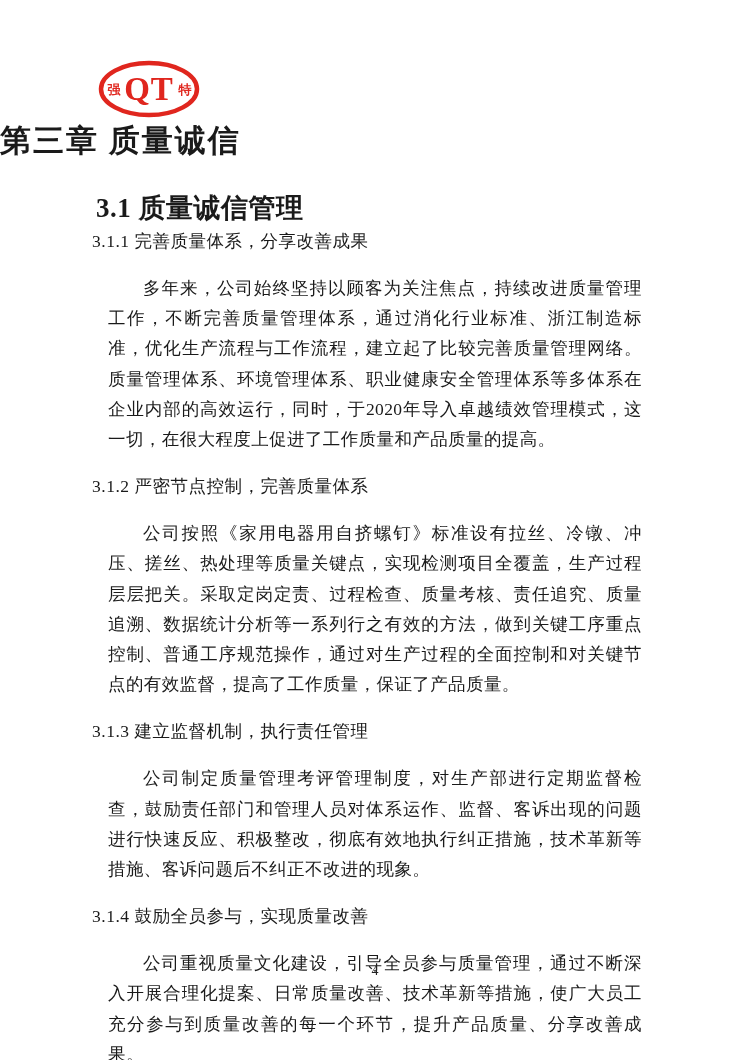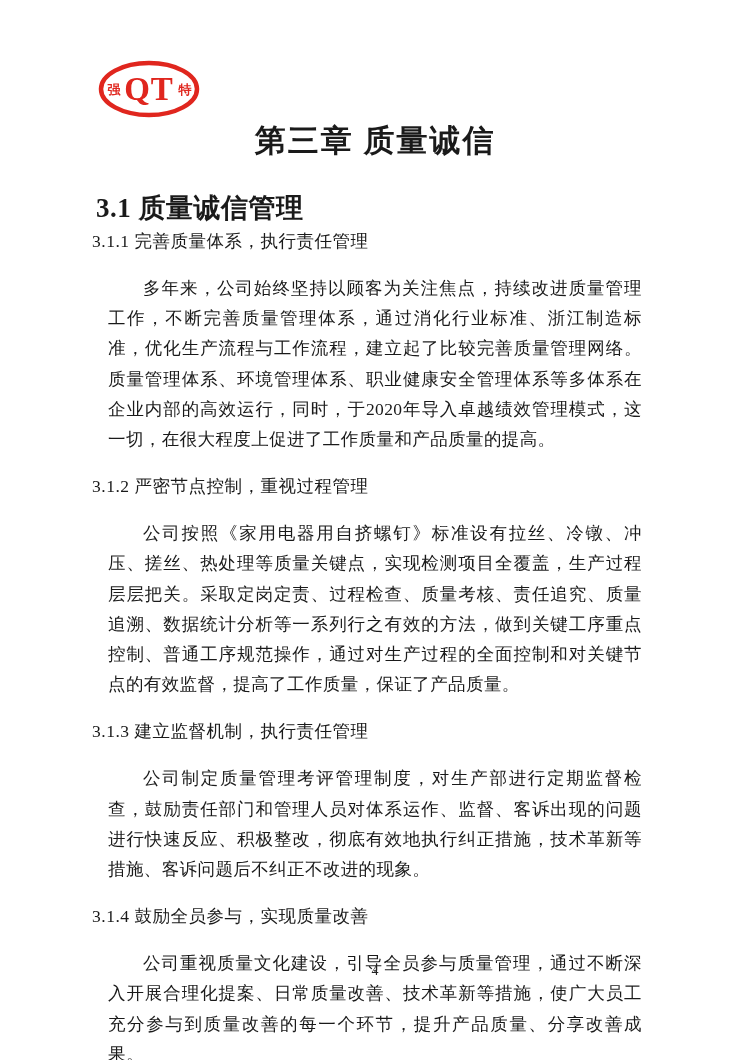--- a/index.html
+++ b/index.html
@@ -22,21 +22,21 @@
     top: 59px;
     width: 104px;
     height: 60px;
   }
   .logo svg { display: block; width: 100%; height: 100%; }
   .doc-title {
     position: absolute;
     top: 120px;
     left: 0;
     right: 0;
-    text-align: center;
+    text-align: left;
     font-size: 31px;
     font-weight: bold;
     letter-spacing: 2px;
     margin: 0;
   }
   .content {
     position: absolute;
     left: 92px;
     top: 193px;
     width: 566px;
@@ -86,24 +86,24 @@
       <text x="88" y="35" font-size="13" font-weight="bold" fill="#e0261e" font-family="'Liberation Serif', serif" text-anchor="middle">特</text>
     </svg>
   </div>
 
   <h1 class="doc-title">第三章 质量诚信</h1>
 
   <div class="content">
 
     <h2 class="section-heading">3.1 质量诚信管理</h2>
 
-    <h3 class="sub-heading">3.1.1 完善质量体系，执行责任管理</h3>
+    <h3 class="sub-heading">3.1.1 完善质量体系，分享改善成果</h3>
     <p class="body-para">多年来，公司始终坚持以顾客为关注焦点，持续改进质量管理工作，不断完善质量管理体系，通过消化行业标准、浙江制造标准，优化生产流程与工作流程，建立起了比较完善质量管理网络。质量管理体系、环境管理体系、职业健康安全管理体系等多体系在企业内部的高效运行，同时，于2020年导入卓越绩效管理模式，这一切，在很大程度上促进了工作质量和产品质量的提高。</p>
 
-    <h3 class="sub-heading">3.1.2 严密节点控制，重视过程管理</h3>
+    <h3 class="sub-heading">3.1.2 严密节点控制，完善质量体系</h3>
     <p class="body-para">公司按照《家用电器用自挤螺钉》标准设有拉丝、冷镦、冲压、搓丝、热处理等质量关键点，实现检测项目全覆盖，生产过程层层把关。采取定岗定责、过程检查、质量考核、责任追究、质量追溯、数据统计分析等一系列行之有效的方法，做到关键工序重点控制、普通工序规范操作，通过对生产过程的全面控制和对关键节点的有效监督，提高了工作质量，保证了产品质量。</p>
 
     <h3 class="sub-heading">3.1.3 建立监督机制，执行责任管理</h3>
     <p class="body-para">公司制定质量管理考评管理制度，对生产部进行定期监督检查，鼓励责任部门和管理人员对体系运作、监督、客诉出现的问题进行快速反应、积极整改，彻底有效地执行纠正措施，技术革新等措施、客诉问题后不纠正不改进的现象。</p>
 
     <h3 class="sub-heading">3.1.4 鼓励全员参与，实现质量改善</h3>
     <p class="body-para">公司重视质量文化建设，引导全员参与质量管理，通过不断深入开展合理化提案、日常质量改善、技术革新等措施，使广大员工充分参与到质量改善的每一个环节，提升产品质量、分享改善成果。</p>
 
   </div>
 

